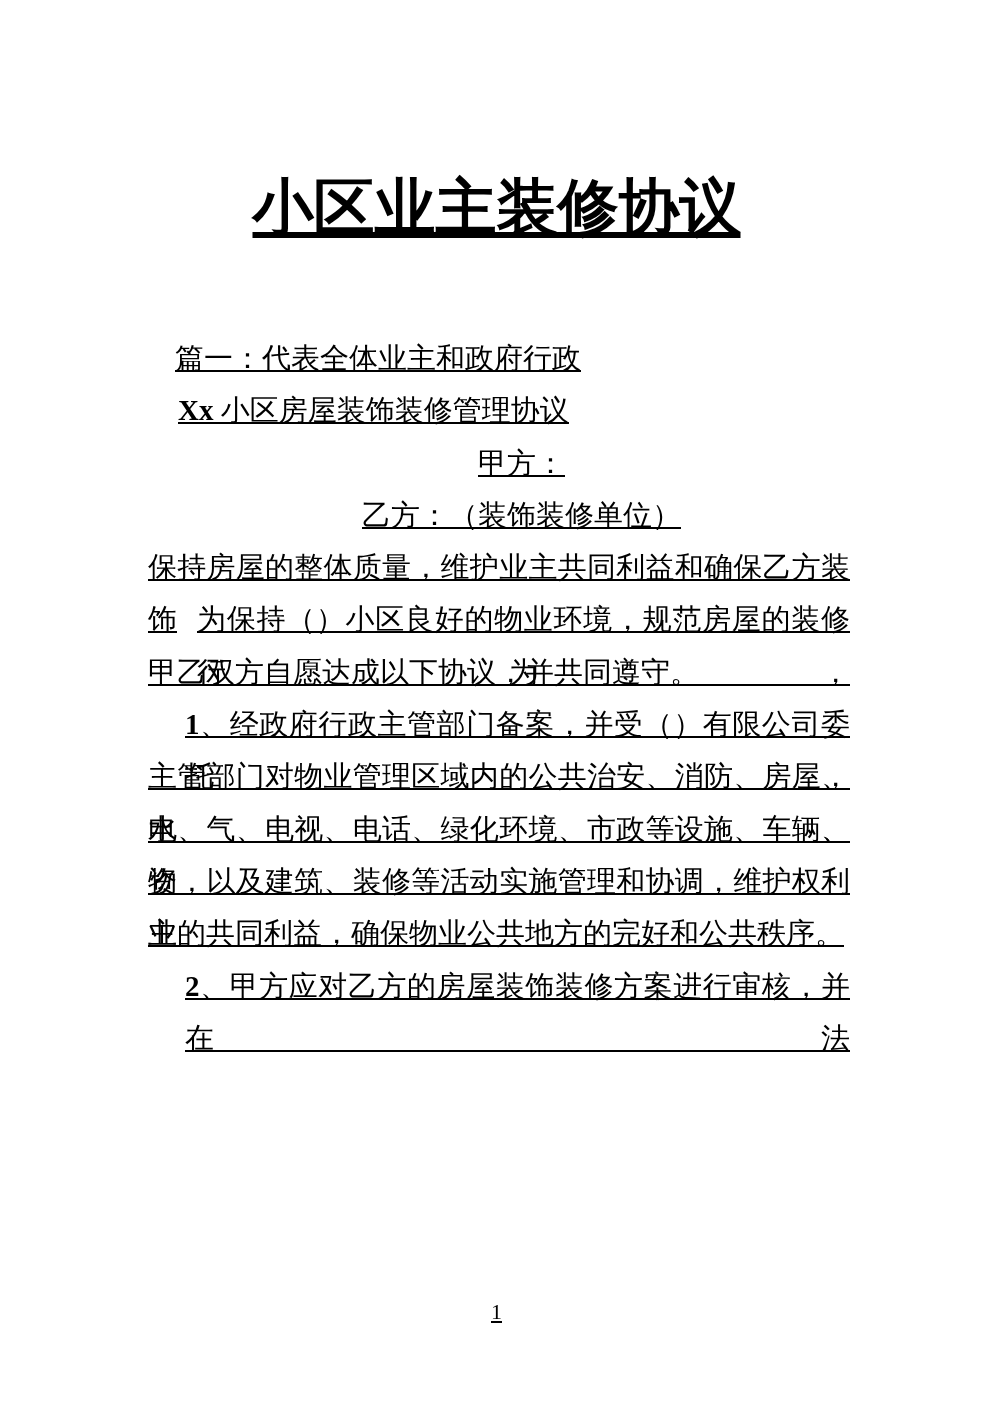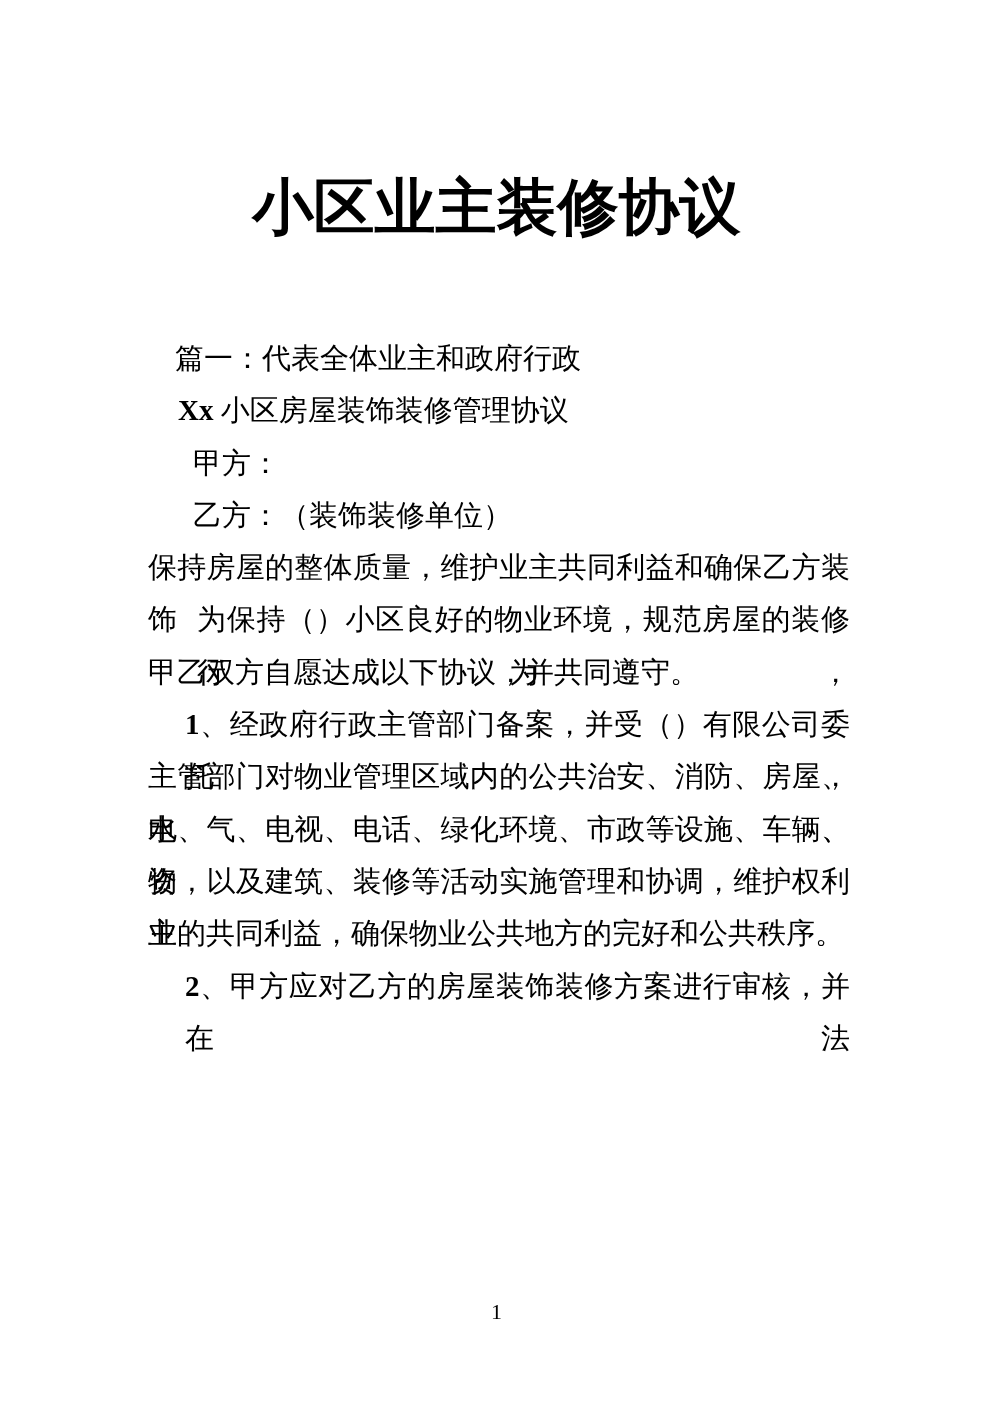--- a/index.html
+++ b/index.html
@@ -1,15 +1,15 @@
 <!DOCTYPE html>
 <html><head>
 <meta charset="utf-8">
 <style>
-  * { margin: 0; padding: 0; box-sizing: border-box; }
+  * { margin: 0; padding: 0; box-sizing: border-box; text-decoration: underline; }
   html, body { background: #ffffff; }
   .page {
     position: relative;
     width: 993px;
     height: 1404px;
     background: #ffffff;
     font-family: "Liberation Serif", "DejaVu Serif", serif;
     color: #000000;
     overflow: hidden;
   }
@@ -40,21 +40,21 @@
     white-space: normal;
     text-align: justify;
     text-align-last: justify;
   }
   .line.end {
     text-align-last: left;
   }
   .ind27 { padding-left: 27px; }
   .ind30 { padding-left: 30px; }
   .ind37 { padding-left: 37px; }
-  .ind45 { padding-left: 45px; }
+  .ind45 { padding-left: 45px; text-align: center; }
   .ind49 { padding-left: 49px; }
   .num { font-weight: bold; }
   .page-number {
     position: absolute;
     top: 1298px;
     left: 0;
     width: 993px;
     text-align: center;
     font-size: 22px;
     line-height: 28px;

